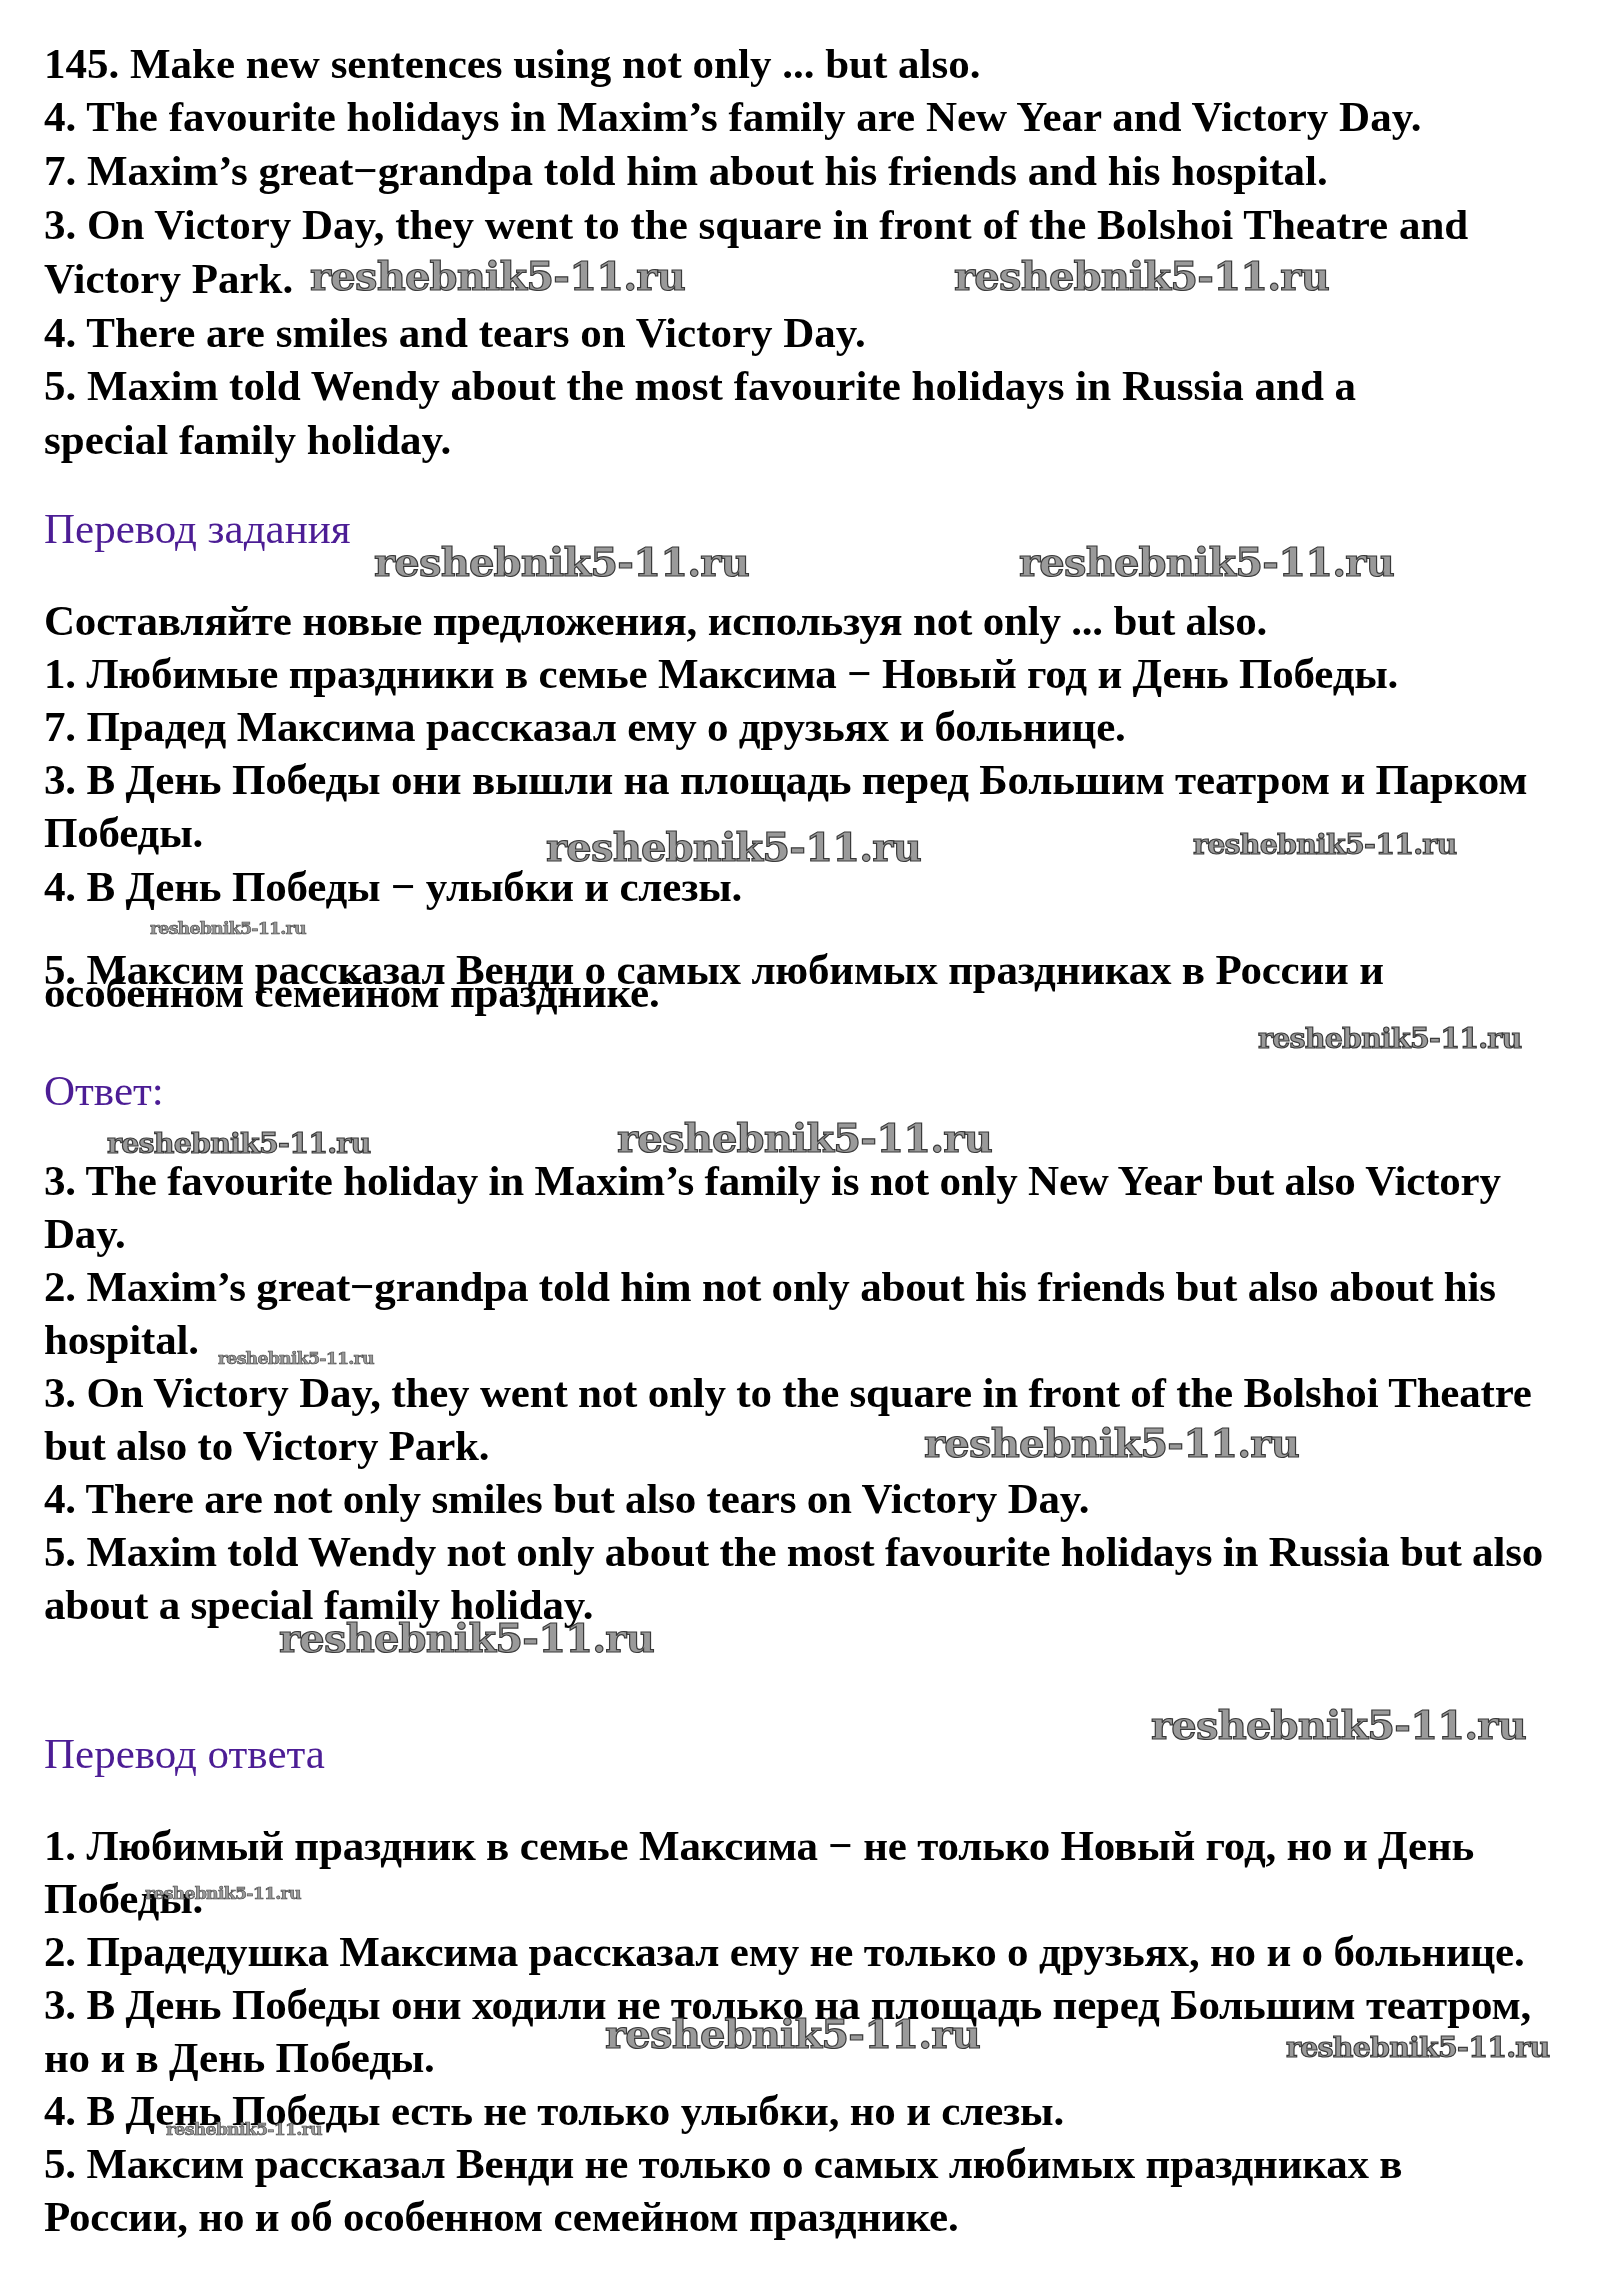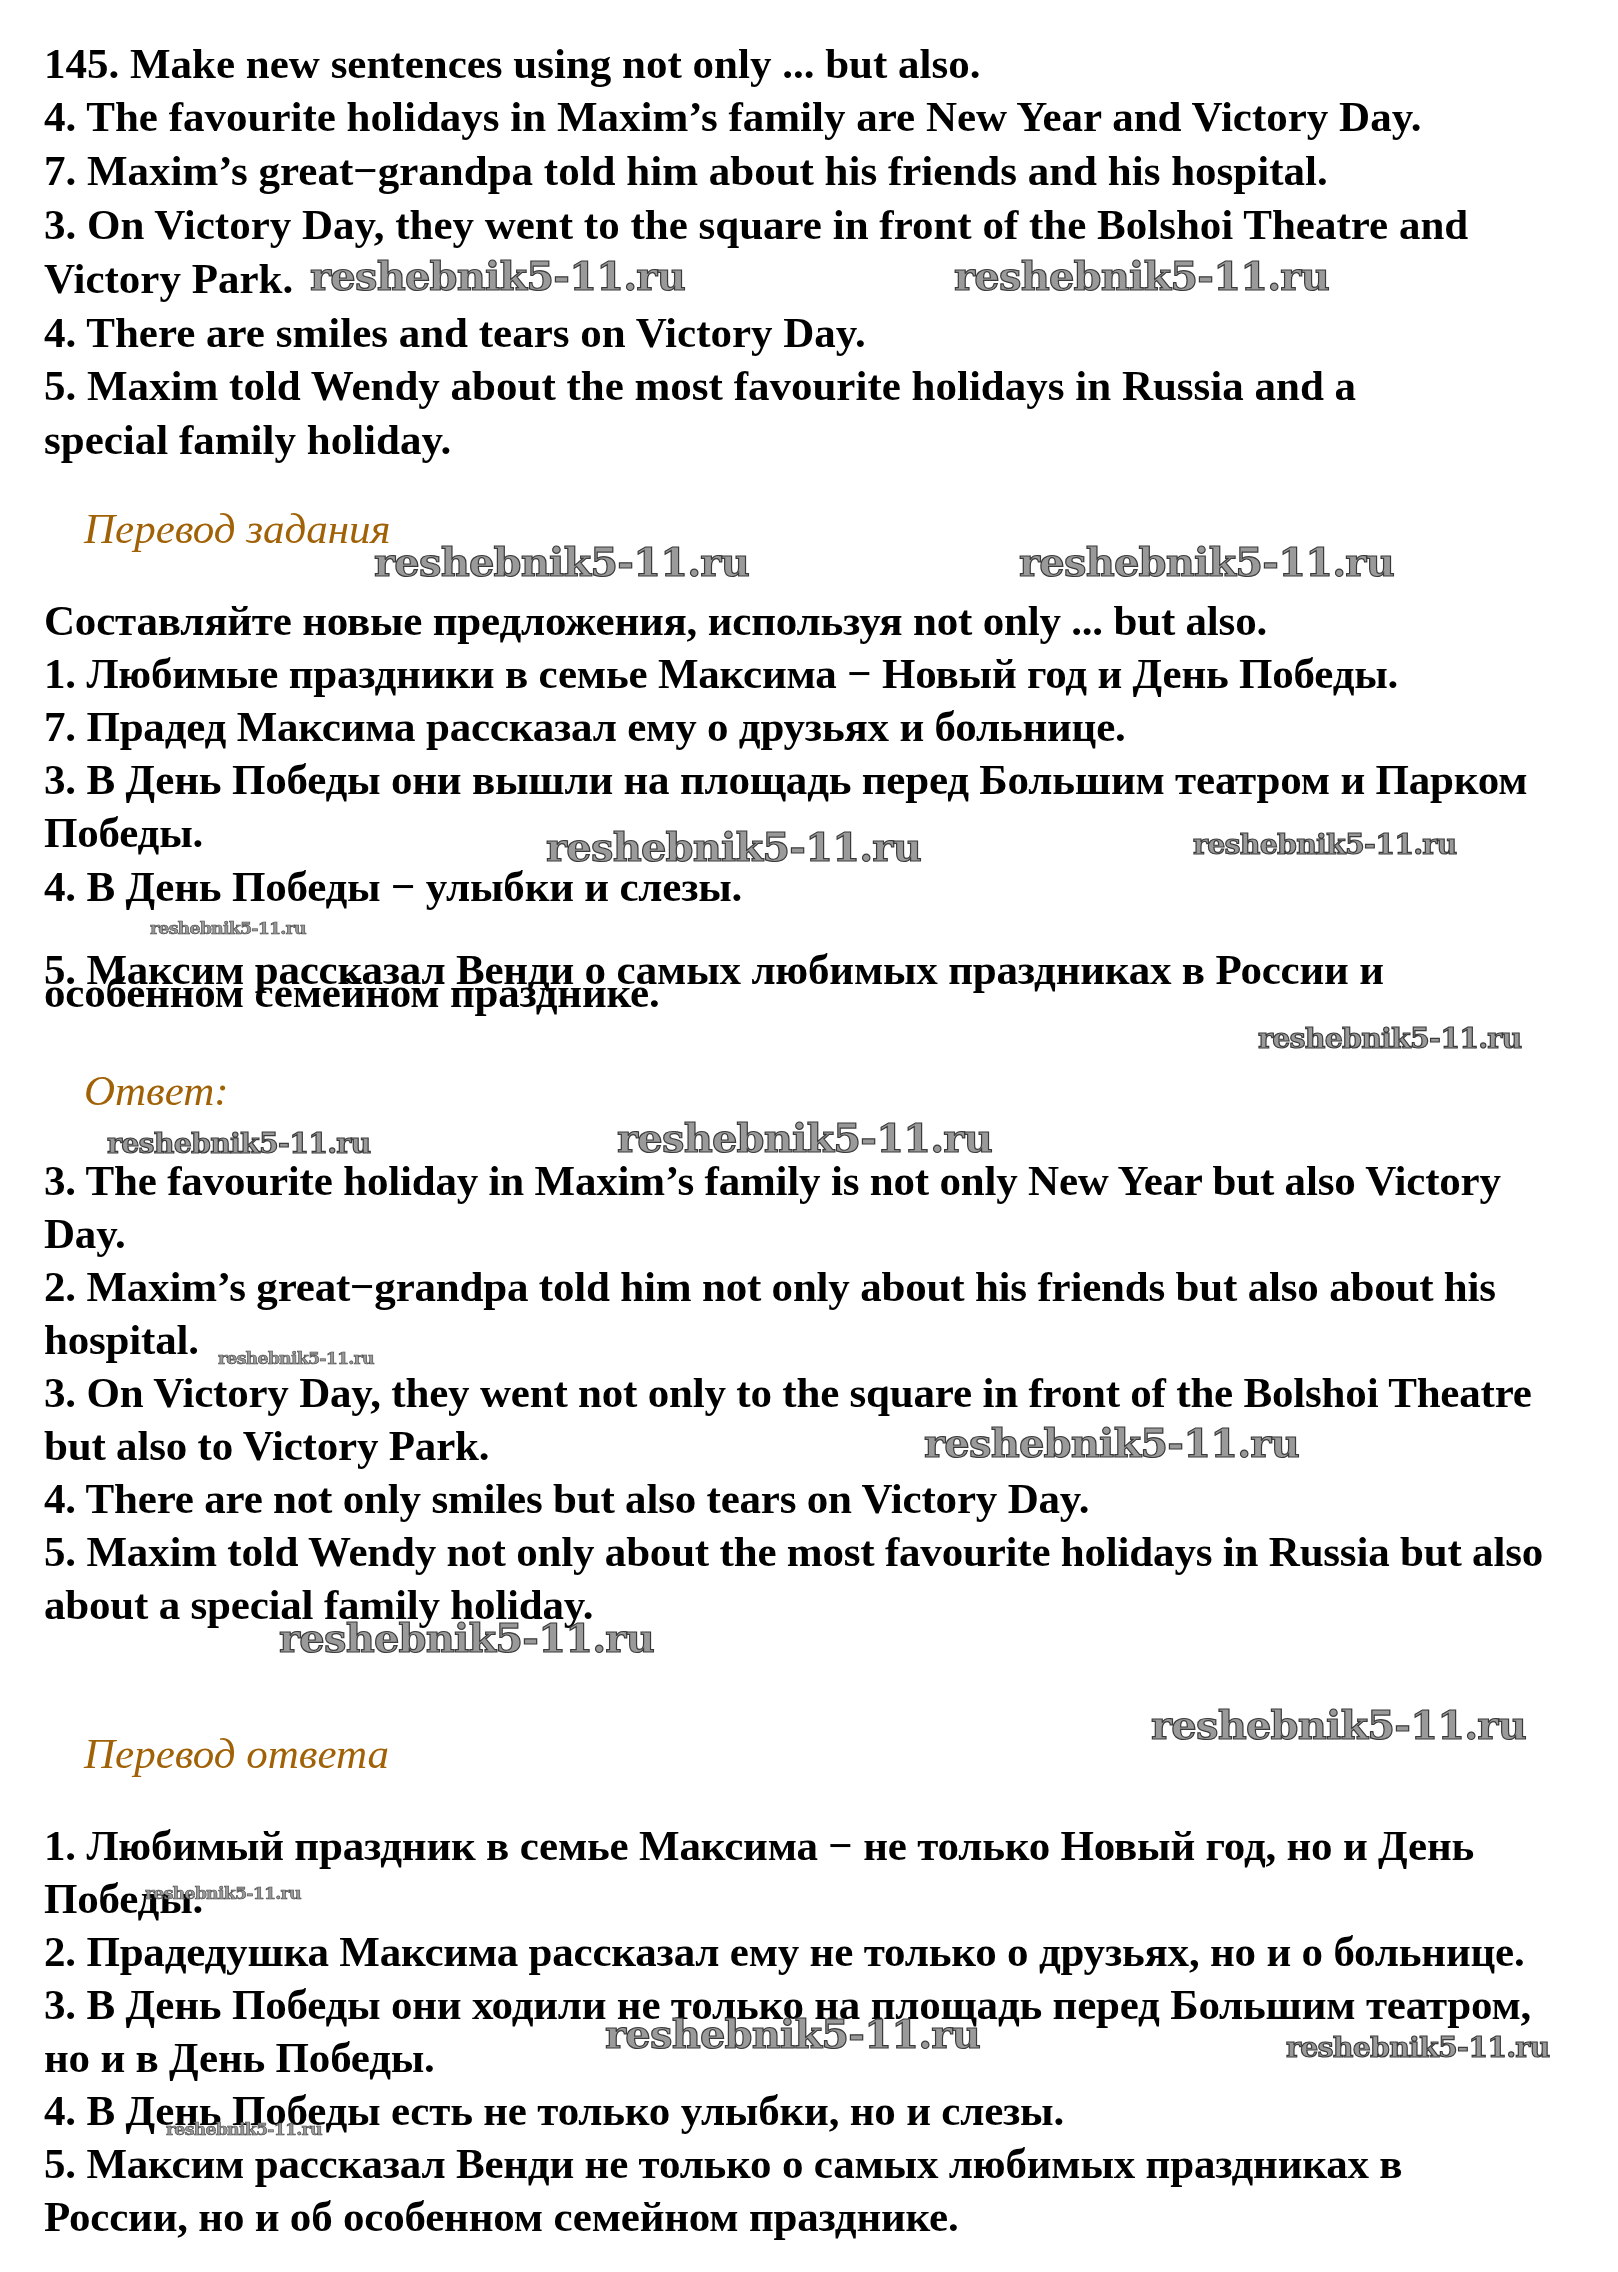--- a/index.html
+++ b/index.html
@@ -1,20 +1,20 @@
 <!DOCTYPE html>
 <html style="font-size:12.7px"><head>
 <meta charset="utf-8">
 <style>
   html, body { margin:0; padding:0; background:#ffffff; }
   body { width:1618px; height:2273px; position:relative; overflow:hidden;
          font-family:"Liberation Serif", "DejaVu Serif", serif; color:#000; }
   .line { position:absolute; left:44px; white-space:nowrap; font-size:43px; line-height:47px; }
   .bold { font-weight:bold; }
-  .ital { font-style:italic; color:#a16207;margin-left:40px; }
+  .ital { color:#4c1d95; }
   .reg { font-weight:bold; letter-spacing:-0.2px; }
   .wm { position:absolute; white-space:nowrap; font-family:"DejaVu Serif", serif; font-weight:bold;
         color:#9a9a9a; -webkit-text-stroke:1.2px #3a3a3a; letter-spacing:-0.8px; }
   .wm.big { font-size:40px; }
   .wm.mid { font-size:28.5px; }
   .wm.small { font-size:17.4px; -webkit-text-stroke:0.6px #444; }
 </style>
 </head>
 <body>
 

